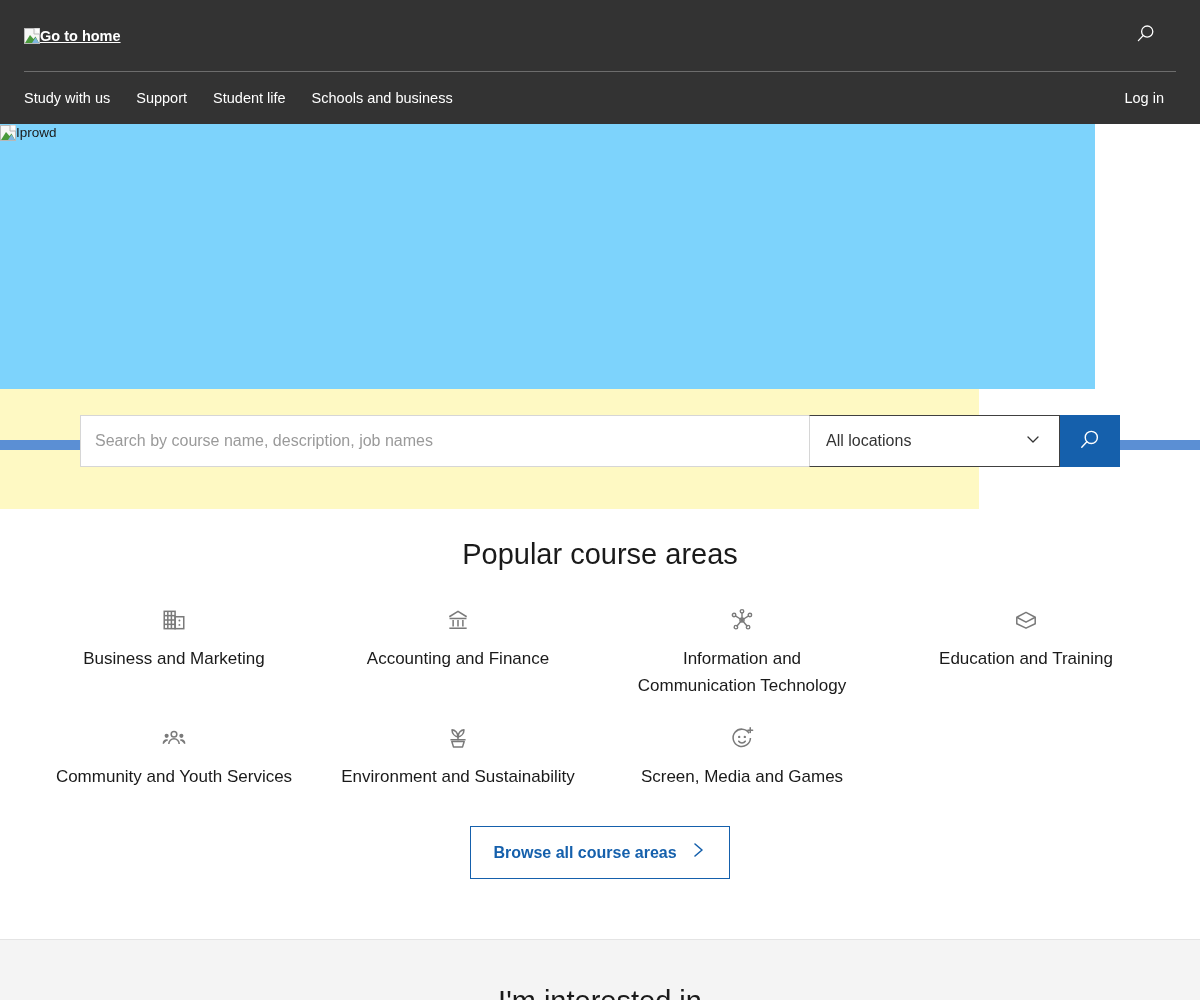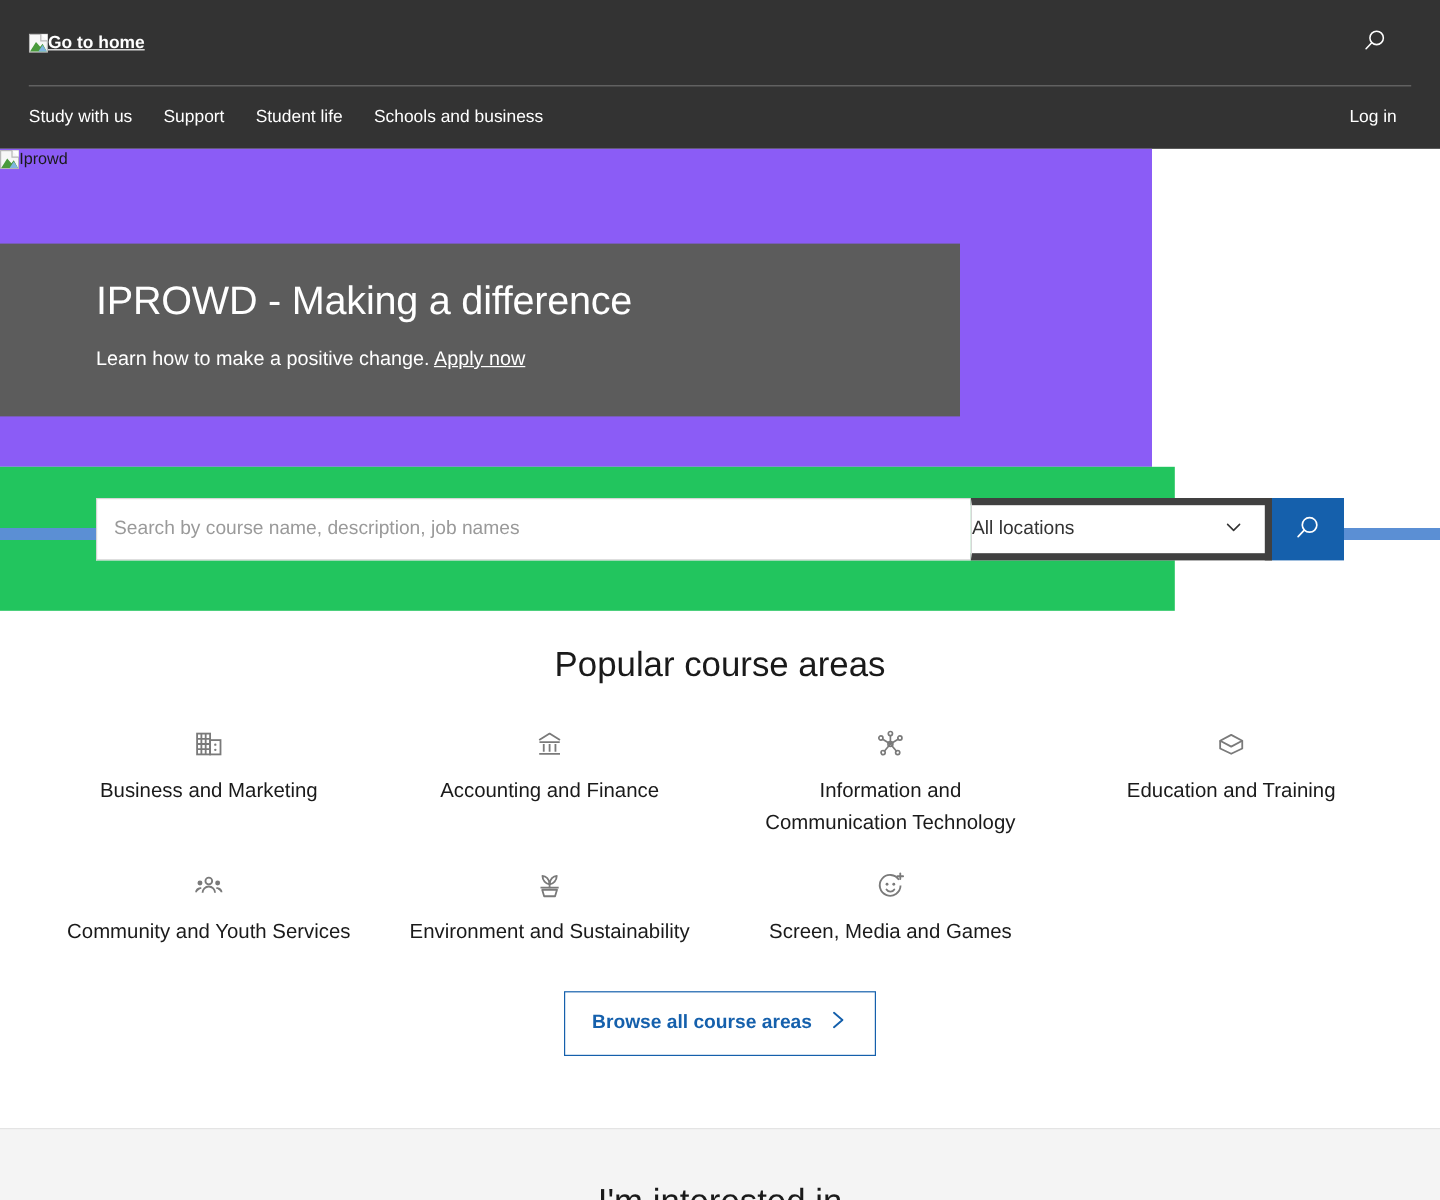--- a/index.html
+++ b/index.html
@@ -98,23 +98,23 @@
     font-size: 14.5px;
     text-decoration: none;
     white-space: nowrap;
     cursor: pointer;
     margin-right: 12px;
   }
 
   
   .hero {
     position: relative;
-    width: 960px;
+    width: 1095px;
     height: 265px;
-    background: #8b5cf6;
+    background: #7dd3fc;
   }
   .hero-broken-img {
     position: absolute;
     left: 0;
     top: 1px;
     display: flex;
     align-items: flex-start;
     line-height: 1;
   }
   .hero-broken-text {
@@ -149,21 +149,21 @@
     color: #ffffff;
     text-decoration: underline;
     cursor: pointer;
   }
 
   
   .searchband {
     position: relative;
     width: 979px;
     height: 120px;
-    background: #22c55e;
+    background: #fef9c3;
   }
   .blue-rule {
     position: absolute;
     top: 51px;
     height: 10px;
     background: #5b8fd4;
   }
   .blue-rule.left  { left: 0;   width: 80px; }
   .blue-rule.right { left: 1120px; width: 80px; }
   .search-wrap {
@@ -183,27 +183,27 @@
     font-family: "Liberation Sans", sans-serif;
     font-size: 16px;
     color: #333;
     padding: 0 14px;
     outline: none;
   }
   .search-input::placeholder { color: #9a9a9a; }
   .loc-select {
     flex: 0 0 251px;
     height: 52px;
-    border: 6px solid #404040;
+    border: 1px solid #404040;
     border-left: 1px solid #d6d6d6;
     background: #ffffff;
     display: flex;
     align-items: center;
     justify-content: space-between;
-    padding: 0 16px 0 0;
+    padding: 0 16px 0 16px;
     cursor: pointer;
     position: relative;
   }
   .loc-select-label {
     font-size: 16px;
     color: #333333;
   }
   .search-go {
     flex: 0 0 60px;
     height: 52px;
@@ -341,27 +341,20 @@
         <rect x="0.5" y="0.5" width="15" height="15" fill="#f7f7f7" stroke="#b8b8b8"></rect>
         <polygon points="1,15 6,7 9.5,11 11.5,8.5 15,15" fill="#4a9a3c"></polygon>
         <polygon points="8,15 11.5,9.5 15,15" fill="#7fb5e0"></polygon>
         <polygon points="10,0.5 15.5,0.5 15.5,6" fill="#ffffff"></polygon>
         <polyline points="10,0.5 10,6 15.5,6" fill="none" stroke="#b8b8b8"></polyline>
       </svg>
     </span>
     <span class="hero-broken-text">Iprowd</span>
   </div>
 
-  <div class="hero-panel">
-    <h1 class="hero-title">IPROWD - Making a difference</h1>
-    <p class="hero-sub">
-      <span>Learn how to make a positive change.</span>
-      <a>Apply now</a>
-    </p>
-  </div>
 </section>
 
 <section class="searchband">
   <div class="blue-rule left"></div>
   <div class="blue-rule right"></div>
 
   <div class="search-wrap">
     <input class="search-input" type="text" placeholder="Search by course name, description, job names" style="">
 
     <div class="loc-select">

